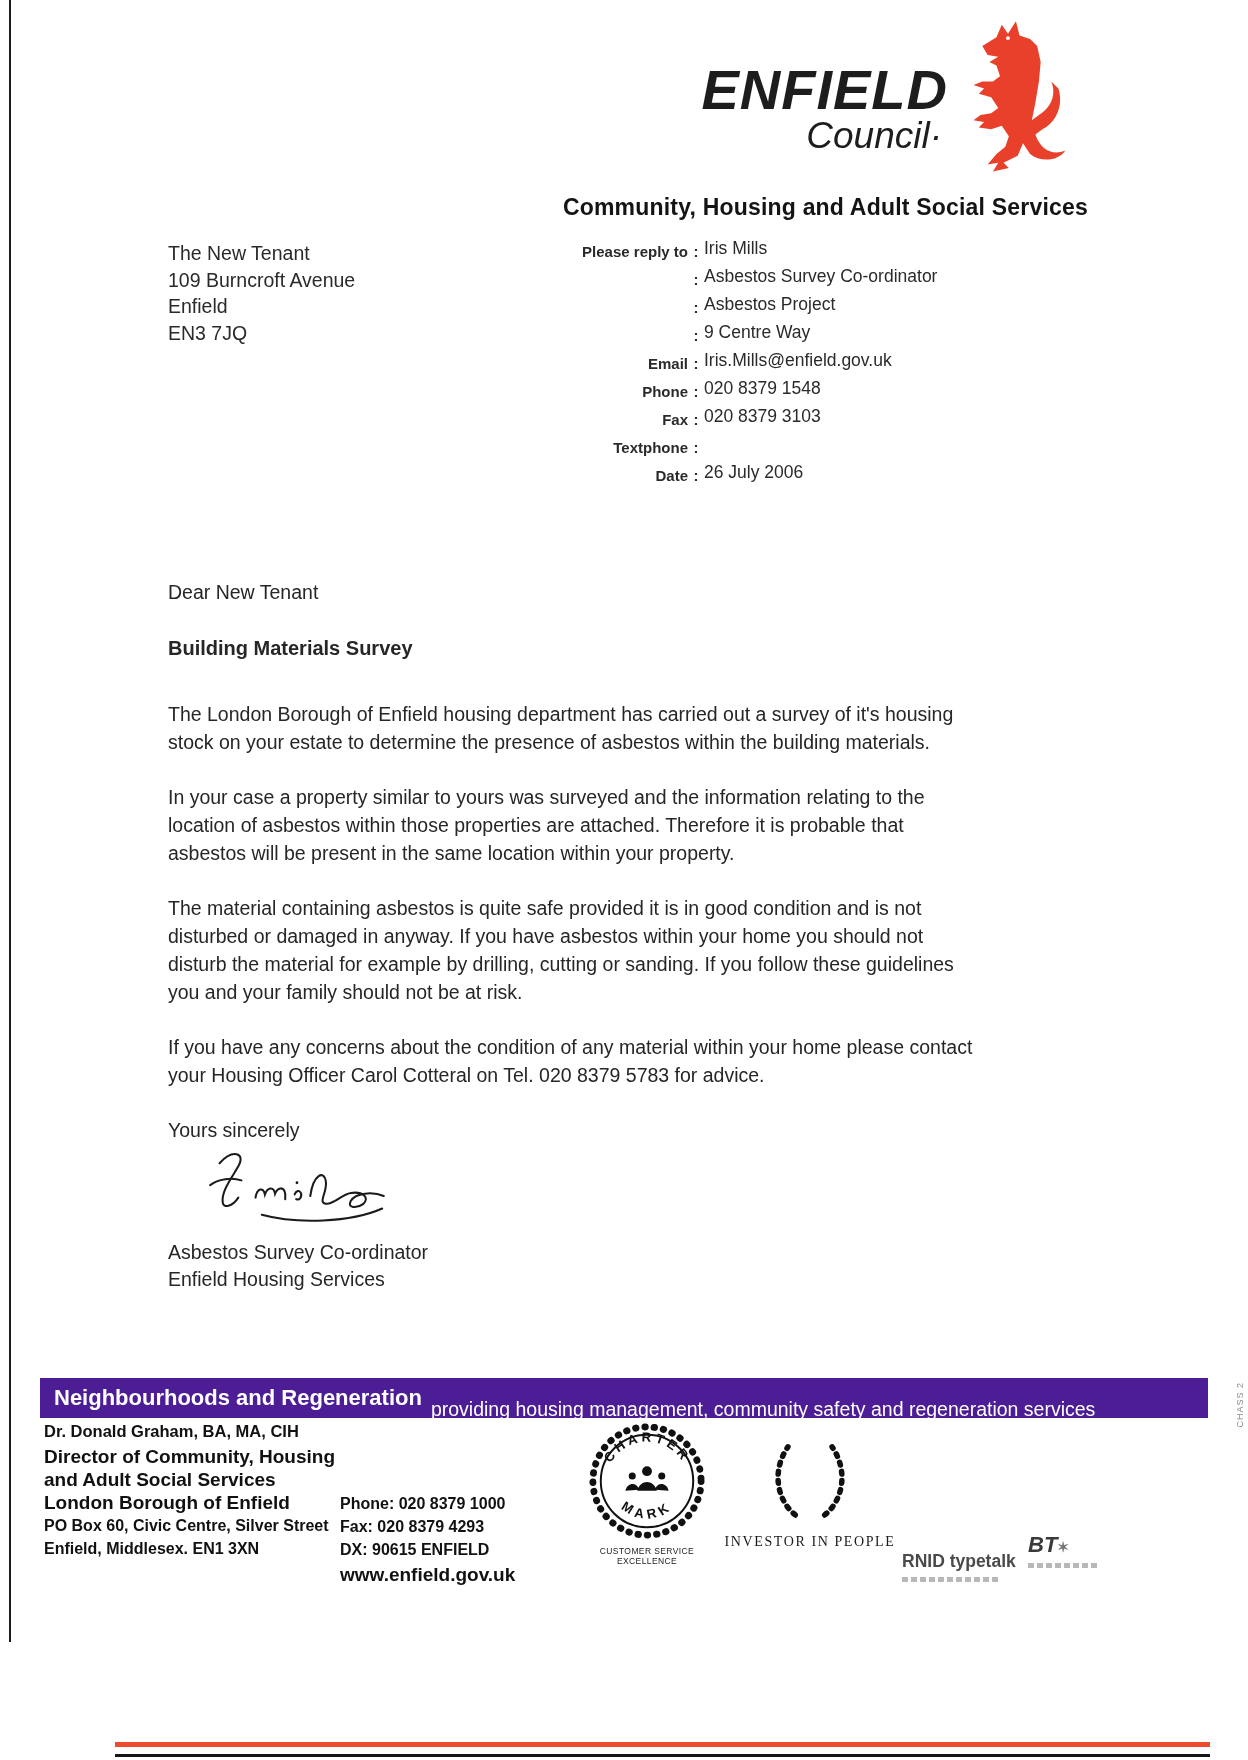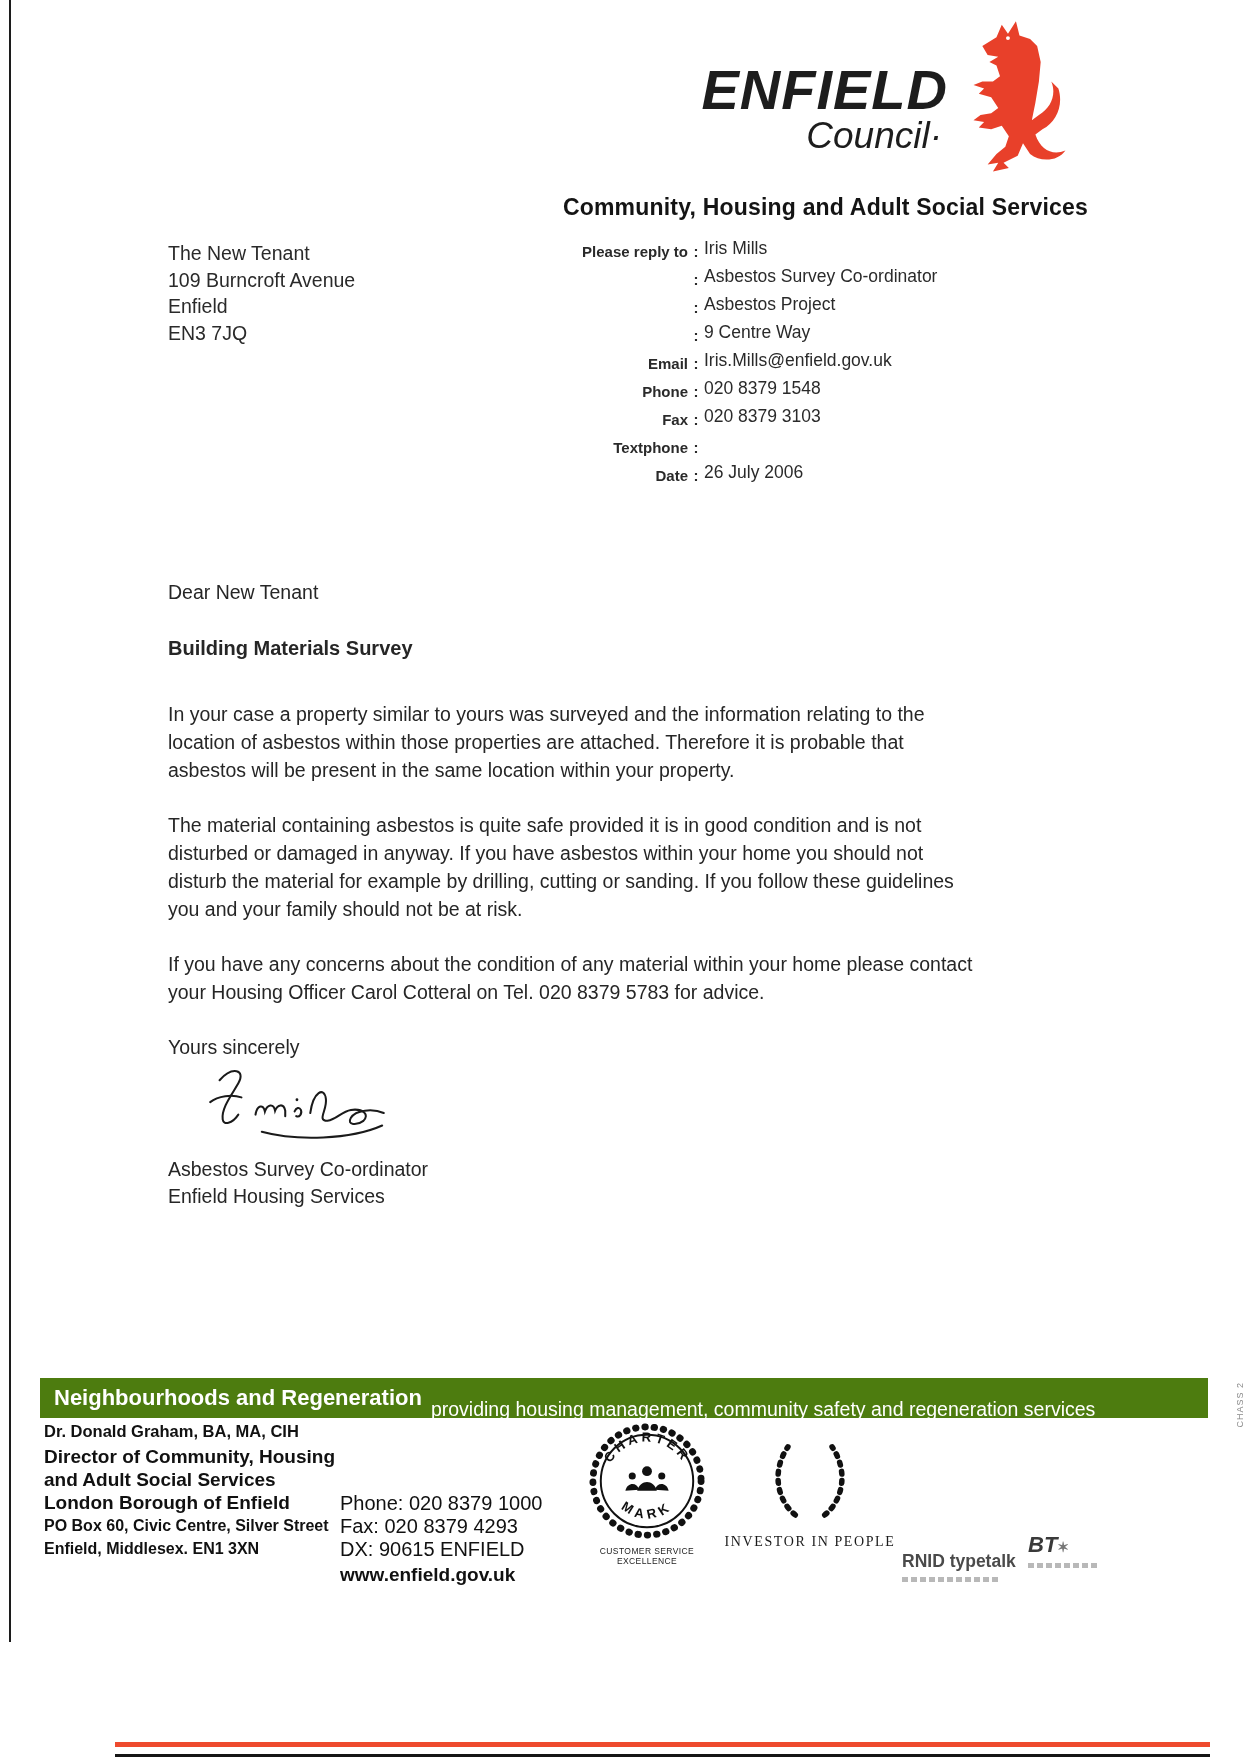--- a/index.html
+++ b/index.html
@@ -36,36 +36,36 @@
   
   .letter { position:absolute; top:578px; left:168px; width:805px; font-size:19.5px; line-height:28px; color:#262626; }
   .salutation { margin-bottom:28px; }
   .letter-title { font-weight:bold; font-size:20px; text-align:left; margin-bottom:38px; }
   .letter p { margin-bottom:27px; }
   .closing { margin-top:14px; margin-bottom:2px; }
   .signature { margin-left:6px; }
   .signer { line-height:27px; }
 
   
-  .banner { position:absolute; top:1378px; left:40px; width:1168px; height:40px; background:#4d7c0f;
+  .banner { position:absolute; top:1378px; left:40px; width:1168px; height:40px; background:#4c1d95;
             color:#fff; display:flex; align-items:center; padding-left:14px; }
   .banner-bold { font-weight:bold; font-size:22px; margin-right:9px; white-space:nowrap; }
   .banner-rest { font-size:19.5px; white-space:nowrap;margin-top:23px; }
 
   .side-label { position:absolute; top:1382px; right:3px; writing-mode:vertical-rl; transform:rotate(180deg);
                 font-size:9px; color:#8a8a8a; letter-spacing:1px; }
 
   
   .footer { position:absolute; top:1420px; left:40px; width:1168px; height:200px; }
   .f-left { position:absolute; left:4px; top:2px; color:#111; }
   .f-name { font-size:16.5px; font-weight:bold; margin-bottom:4px; }
   .f-role, .f-org { font-size:19px; font-weight:bold; line-height:23px; }
   .f-addr { font-size:16px; font-weight:600; line-height:23px; }
   .f-mid { position:absolute; left:300px; top:72px; color:#111; }
-  .f-mid div { font-size:20px; font-weight:400; line-height:23px; }
+  .f-mid div { font-size:16px; font-weight:700; line-height:23px; }
   .f-web { font-size:19px !important; font-weight:bold !important; margin-top:2px; }
 
   .charter { position:absolute; left:540px; top:2px; width:134px; text-align:center; }
   .charter-caption { font-size:8.5px; color:#222; letter-spacing:0.4px; margin-top:2px; }
 
   .iip { position:absolute; left:680px; top:14px; width:180px; text-align:center; }
   .iip-label { font-family:"Liberation Serif", serif; font-size:14px; letter-spacing:1.6px; color:#1a1a1a; margin-top:4px; white-space:nowrap; }
 
   .rnid { position:absolute; left:862px; top:131px; color:#4a4a4a; font-size:17.5px; font-weight:600; }
   .bt { position:absolute; left:988px; top:112px; color:#3a3a3a; font-size:22px; font-weight:bold; font-style:italic; }
@@ -167,20 +167,21 @@
       <span class="c-colon">:</span>
       <span class="c-value">26 July 2006</span>
     </div>
   </div>
 
 <div class="letter">
   <div class="salutation">Dear New Tenant</div>
   <div class="letter-title">Building Materials Survey</div>
   <div>
 
+      <p>The London Borough of Enfield housing department has carried out a survey of it's housing stock on your estate to determine the presence of asbestos within the building materials.</p>
 
       <p>In your case a property similar to yours was surveyed and the information relating to the location of asbestos within those properties are attached. Therefore it is probable that asbestos will be present in the same location within your property.</p>
 
       <p>The material containing asbestos is quite safe provided it is in good condition and is not disturbed or damaged in anyway.  If you have asbestos within your home you should not disturb the material for example by drilling, cutting or sanding. If you follow these guidelines you and your family should not be at risk.</p>
 
       <p>If you have any concerns about the condition of any material within your home please contact your Housing Officer Carol Cotteral on Tel. 020 8379 5783 for advice.</p>
     </div>
   <div class="closing">Yours sincerely</div>
   <div class="signature">
     <svg width="260" height="86" viewBox="0 0 300 110" fill="none" stroke="#1a1a1a" stroke-width="2.6" stroke-linecap="round">

